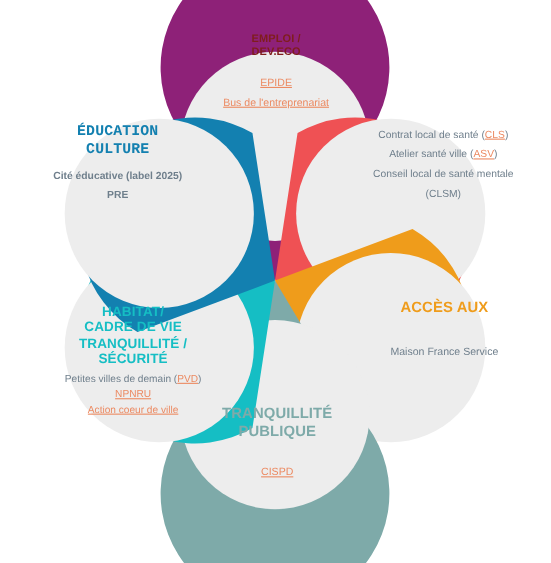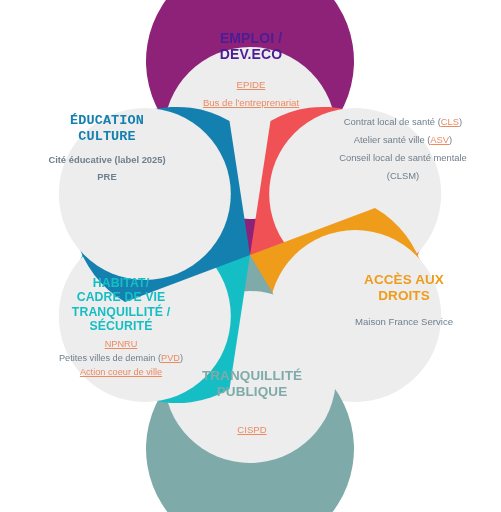--- a/index.html
+++ b/index.html
@@ -52,37 +52,37 @@
   }
 
   
   #lbl-emploi   { left: 186px; top: 30px;  width: 130px; }
   #lbl-sante    { left: 330px; top: 113px; width: 146px; }
   #lbl-acces    { left: 333px; top: 272px; width: 142px; }
   #lbl-tranq    { left: 186px; top: 368px; width: 132px; }
   #lbl-habitat  { left: 44px;  top: 276px; width: 154px; }
   #lbl-educ     { left: 32px;  top: 113px; width: 150px; }
 
-  #lbl-emploi  .petal-title { font-size: 14px; color: #4c1d95; text-align: center; }
+  #lbl-emploi  .petal-title { font-size: 10px; color: #7f1d1d; text-align: center; }
   #lbl-sante   .petal-title { font-size: 13.5px; color: #ef5154; }
   #lbl-acces   .petal-title { font-size: 13.5px; color: #ef9c1b; }
   #lbl-tranq   .petal-title { font-size: 13.5px; color: #7eaaa9; }
   #lbl-habitat .petal-title { font-size: 12.3px; color: #15bec4; }
   #lbl-educ    .petal-title { font-size: 13.5px; color: #1380b0; font-family: Liberation Mono, monospace; }
 
   #lbl-emploi  .petal-item { font-size: 9.6px; }
   #lbl-sante   .petal-item { font-size: 9.4px; }
   #lbl-acces   .petal-item { font-size: 9.6px; }
   #lbl-tranq   .petal-item { font-size: 9.6px; }
   #lbl-habitat .petal-item { font-size: 9.2px; }
   #lbl-educ    .petal-item { font-size: 9.4px; }
 
   #lbl-emploi  .petal-items { margin-top: 14px; }
   #lbl-sante   .petal-items { margin-top: 0; }
-  #lbl-acces   .petal-items { margin-top: 12px; }
+  #lbl-acces   .petal-items { margin-top: 26px; }
   #lbl-tranq   .petal-items { margin-top: 24px; }
   #lbl-habitat .petal-items { margin-top: 5px; }
   #lbl-educ    .petal-items { margin-top: 8px; font-weight: bold; }
 
   #lbl-sante   .petal-item { line-height: 1.9; }
   #lbl-educ    .petal-item { line-height: 1.75; }
   #lbl-habitat .petal-item { line-height: 1.5; }
   #lbl-emploi  .petal-item { line-height: 1.85; }
 </style>
 </head>
@@ -142,21 +142,20 @@
     <div class="petal-items">
       <div class="petal-item"><span>Contrat local de santé (</span><a class="lnk" href="#">CLS</a><span>)</span></div>
       <div class="petal-item"><span>Atelier santé ville (</span><a class="lnk" href="#">ASV</a><span>)</span></div>
       <div class="petal-item">Conseil local de santé mentale (CLSM)</div>
     </div>
   </div>
 
   <div class="label-box" id="lbl-acces">
     <div class="petal-title">
       <div>ACCÈS AUX</div>
-      <div>DROITS</div>
     </div>
     <div class="petal-items">
       <div class="petal-item">Maison France Service</div>
     </div>
   </div>
 
   <div class="label-box" id="lbl-tranq">
     <div class="petal-title">
       <div>TRANQUILLITÉ</div>
       <div>PUBLIQUE</div>
@@ -167,22 +166,22 @@
   </div>
 
   <div class="label-box" id="lbl-habitat">
     <div class="petal-title">
       <div>HABITAT/</div>
       <div>CADRE DE VIE</div>
       <div>TRANQUILLITÉ /</div>
       <div>SÉCURITÉ</div>
     </div>
     <div class="petal-items">
+      <div class="petal-item"><span>Petites villes de demain (</span><a class="lnk" href="#">PVD</a><span>)</span></div>
       <div class="petal-item"><a class="item-link" href="#">NPNRU</a></div>
-      <div class="petal-item"><span>Petites villes de demain (</span><a class="lnk" href="#">PVD</a><span>)</span></div>
       <div class="petal-item"><a class="item-link" href="#">Action coeur de ville</a></div>
     </div>
   </div>
 
   <div class="label-box" id="lbl-educ">
     <div class="petal-title">
       <div>ÉDUCATION</div>
       <div>CULTURE</div>
     </div>
     <div class="petal-items">

